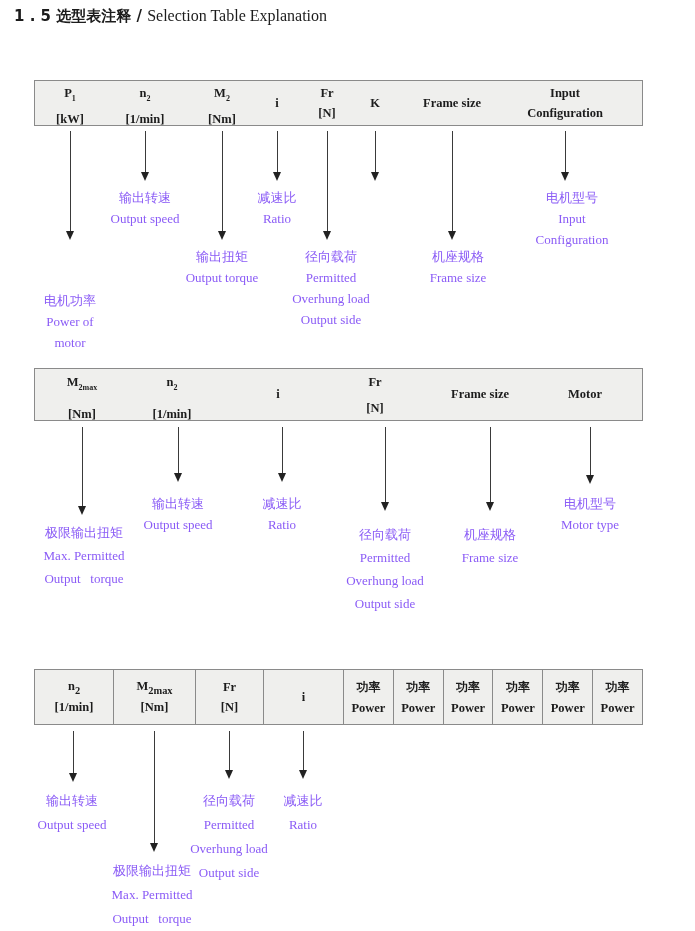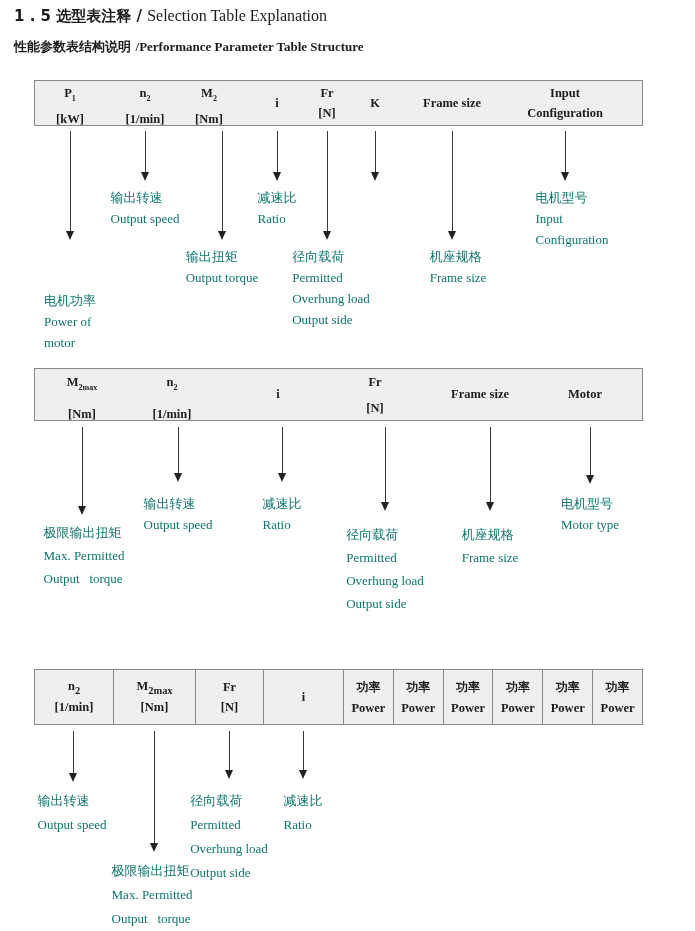--- a/index.html
+++ b/index.html
@@ -25,38 +25,37 @@
         background:#efefed; border:1px solid #8a8a8a; }
   .t3 .c { display:flex; flex-direction:column; justify-content:center; align-items:center; gap:5px;
            border-right:1px solid #8a8a8a; font-weight:bold; font-size:12.5px; white-space:pre; }
   .t3 .c:last-child { border-right:none; }
   .t3 .zhline { font-family:"DejaVu Sans","Liberation Sans",sans-serif; font-size:12px; }
 
   .arr { position:absolute; width:1px; background:#3a3a3a; }
   .arr::after { content:""; position:absolute; left:-4px; top:100%; width:0; height:0;
                 border:4px solid transparent; border-top:9px solid #222222; }
 
-  .callout { position:absolute; transform:translateX(-50%); 
-             font-size:13px; line-height:21px; white-space:pre; color:#0f766e; }
+  .callout { position:absolute; transform:translateX(-50%); text-align:center;
+             font-size:13px; line-height:21px; white-space:pre; color:#8b5cf6; }
   .callout.lh23 { line-height:23px; }
   .callout.lh24 { line-height:24px; }
 </style>
 </head>
 <body>
 
 <div class="page">
 
   <div class="doc-title"><span class="zh">1 . 5 选型表注释 / </span><span class="en">Selection Table Explanation</span></div>
 
-  <div class="sec-h" style="top:38px;"><span class="zh">性能参数表结构说明 </span><span class="en">/Performance Parameter Table Structure</span></div>
 
   <div class="tbox" style="top:80px;height:46px;"></div>
   <div class="cell" style="left:70px;top:83px;"><div><span>P</span><sub>1</sub></div><div>[kW]</div></div>
   <div class="cell" style="left:145px;top:83px;"><div><span>n</span><sub>2</sub></div><div>[1/min]</div></div>
-  <div class="cell" style="left:209px;top:83px;"><div><span>M</span><sub>2</sub></div><div>[Nm]</div></div>
+  <div class="cell" style="left:222px;top:83px;"><div><span>M</span><sub>2</sub></div><div>[Nm]</div></div>
   <div class="cell" style="left:277px;top:93px;">i</div>
   <div class="cell" style="left:327px;top:83px;"><div>Fr</div><div>[N]</div></div>
   <div class="cell" style="left:375px;top:93px;">K</div>
   <div class="cell" style="left:452px;top:93px;">Frame size</div>
   <div class="cell" style="left:565px;top:83px;"><div>Input</div><div>Configuration</div></div>
 
   <div class="arr" style="left:70px;top:131px;height:100px;"></div>
   <div class="arr" style="left:145px;top:131px;height:41px;"></div>
   <div class="arr" style="left:222px;top:131px;height:100px;"></div>
   <div class="arr" style="left:277px;top:131px;height:41px;"></div>

